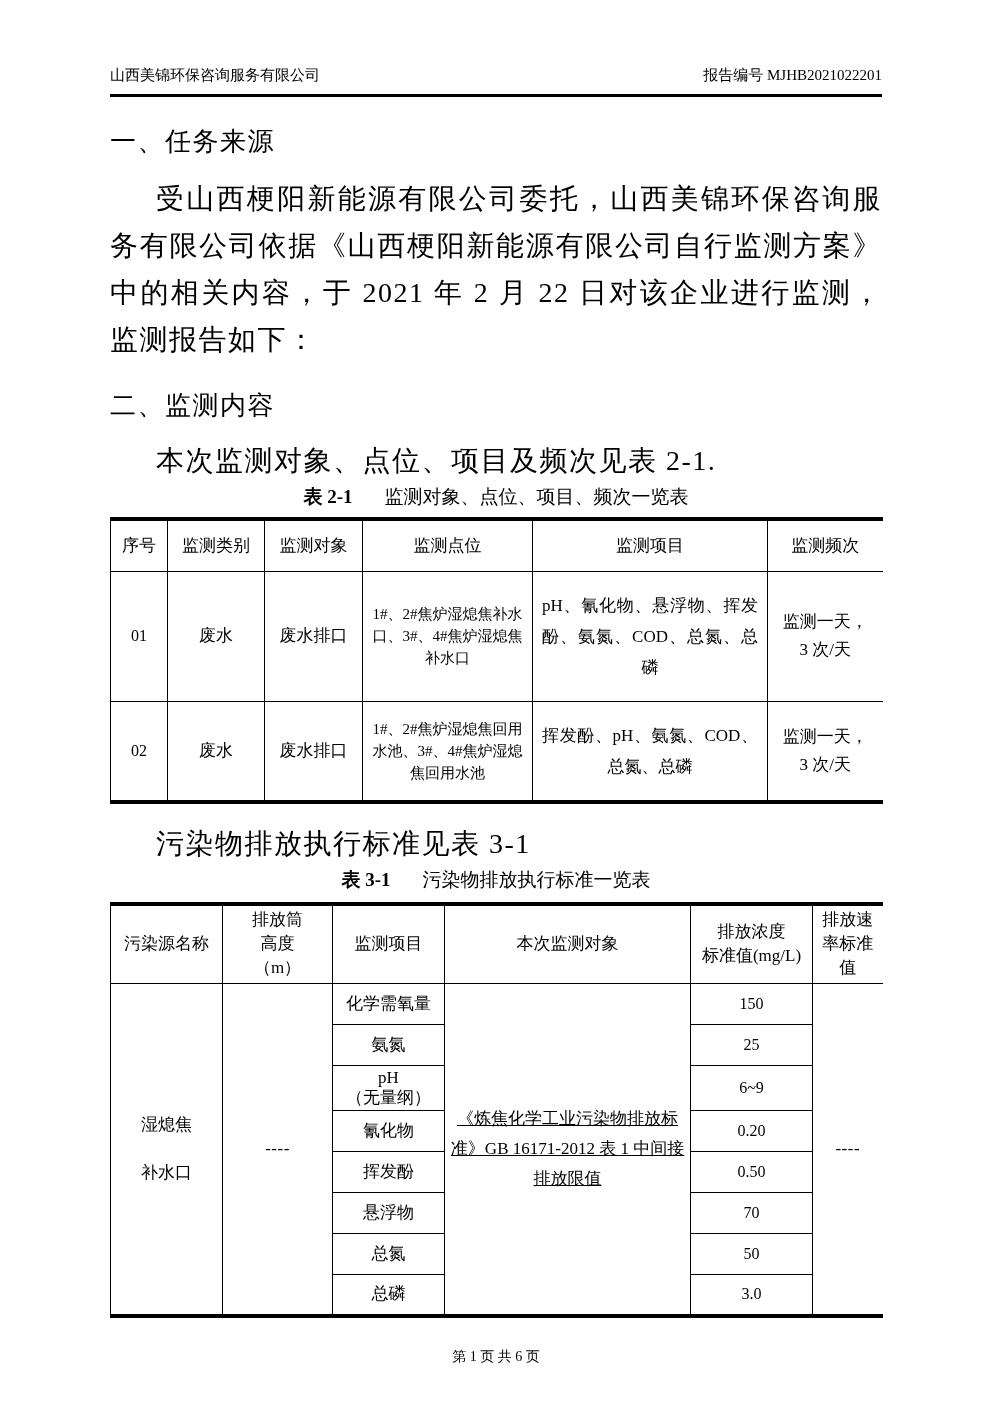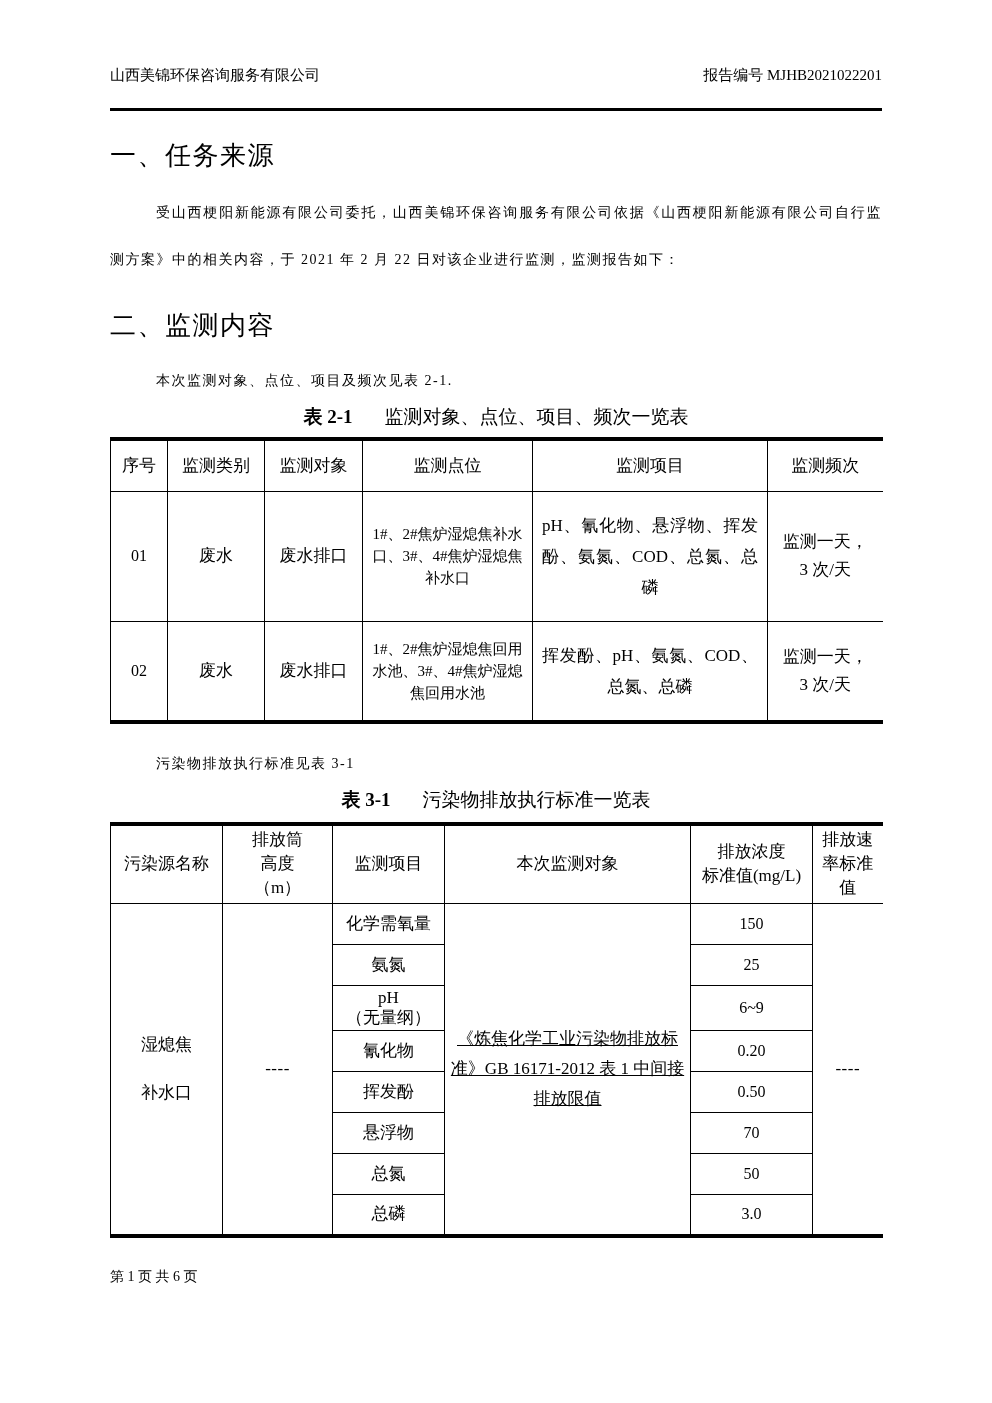--- a/index.html
+++ b/index.html
@@ -4,30 +4,30 @@
 <style>
   * { margin:0; padding:0; box-sizing:border-box; }
   html,body { background:#e8e8e8; }
   .page {
     width:992px; height:1403px; margin:0 auto; background:#ffffff;
     font-family:"Liberation Serif","DejaVu Serif",serif; color:#000;
     padding:66px 110px 0 110px; overflow:hidden;
   }
   .doc-header {
     display:flex; justify-content:space-between; align-items:center;
-    font-size:15px; padding-bottom:23px; border-bottom:3px solid #000;
+    font-size:15px; padding-bottom:9px; border-bottom:3px solid #000;
   }
   .section-heading {
     font-size:26px; font-weight:normal; letter-spacing:1.5px; line-height:34px;
   }
   .h1 { margin-top:28px; }
   .h2 { margin-top:26px; }
   .h3 { margin-top:22px; }
   .para {
-    font-size:14px; letter-spacing:1.5px; line-height:47px;
+    font-size:28px; letter-spacing:1.5px; line-height:47px;
     text-align:justify; text-indent:46px;
   }
   .p1 { margin-top:16px; }
   .p2 { margin-top:14px; }
   .p3 { margin-top:16px; }
   .caption { text-align:center; font-size:19px; line-height:26px; }
   .cap-label { font-weight:bold; }
   .cap-title { margin-left:32px; }
   table {
     border-collapse:collapse; width:100%; table-layout:fixed;
@@ -49,21 +49,21 @@
   .cell-num   { font-size:16px; }
   .t31 .hrow { height:80px; }
   .t31 .brow { height:41px; }
   .t31 .brow-ph { height:44px; }
   .t31 th { line-height:24px; }
   .cell-source { line-height:48px; }
   .cell-basis  { line-height:30px; padding:2px 2px;text-decoration:underline; }
   .cell-ph { line-height:20px; }
   .cell-val { font-size:16px; }
   .cell-dash { letter-spacing:0.5px; }
-  .doc-footer { font-size:14px; margin-top:30px; }
+  .doc-footer { text-align:center; font-size:14px; margin-top:30px; }
 </style>
 </head>
 <body>
 
 <div class="page">
 
   <div class="doc-header">
     <span>山西美锦环保咨询服务有限公司</span>
     <span>报告编号 MJHB2021022201</span>
   </div>

